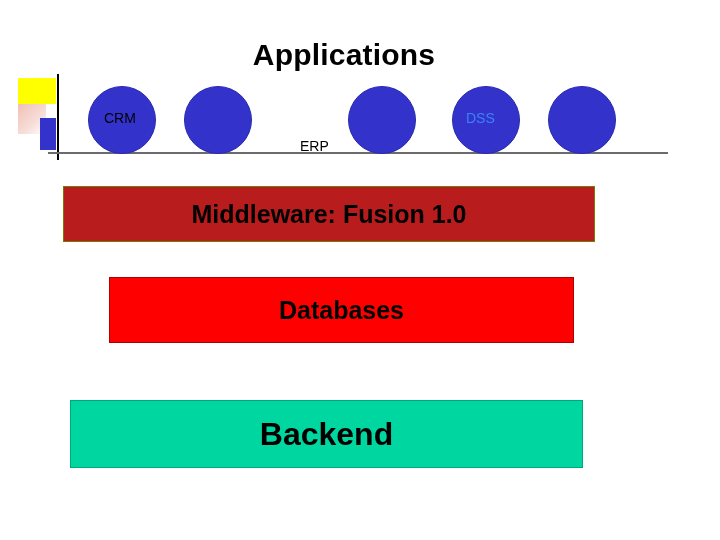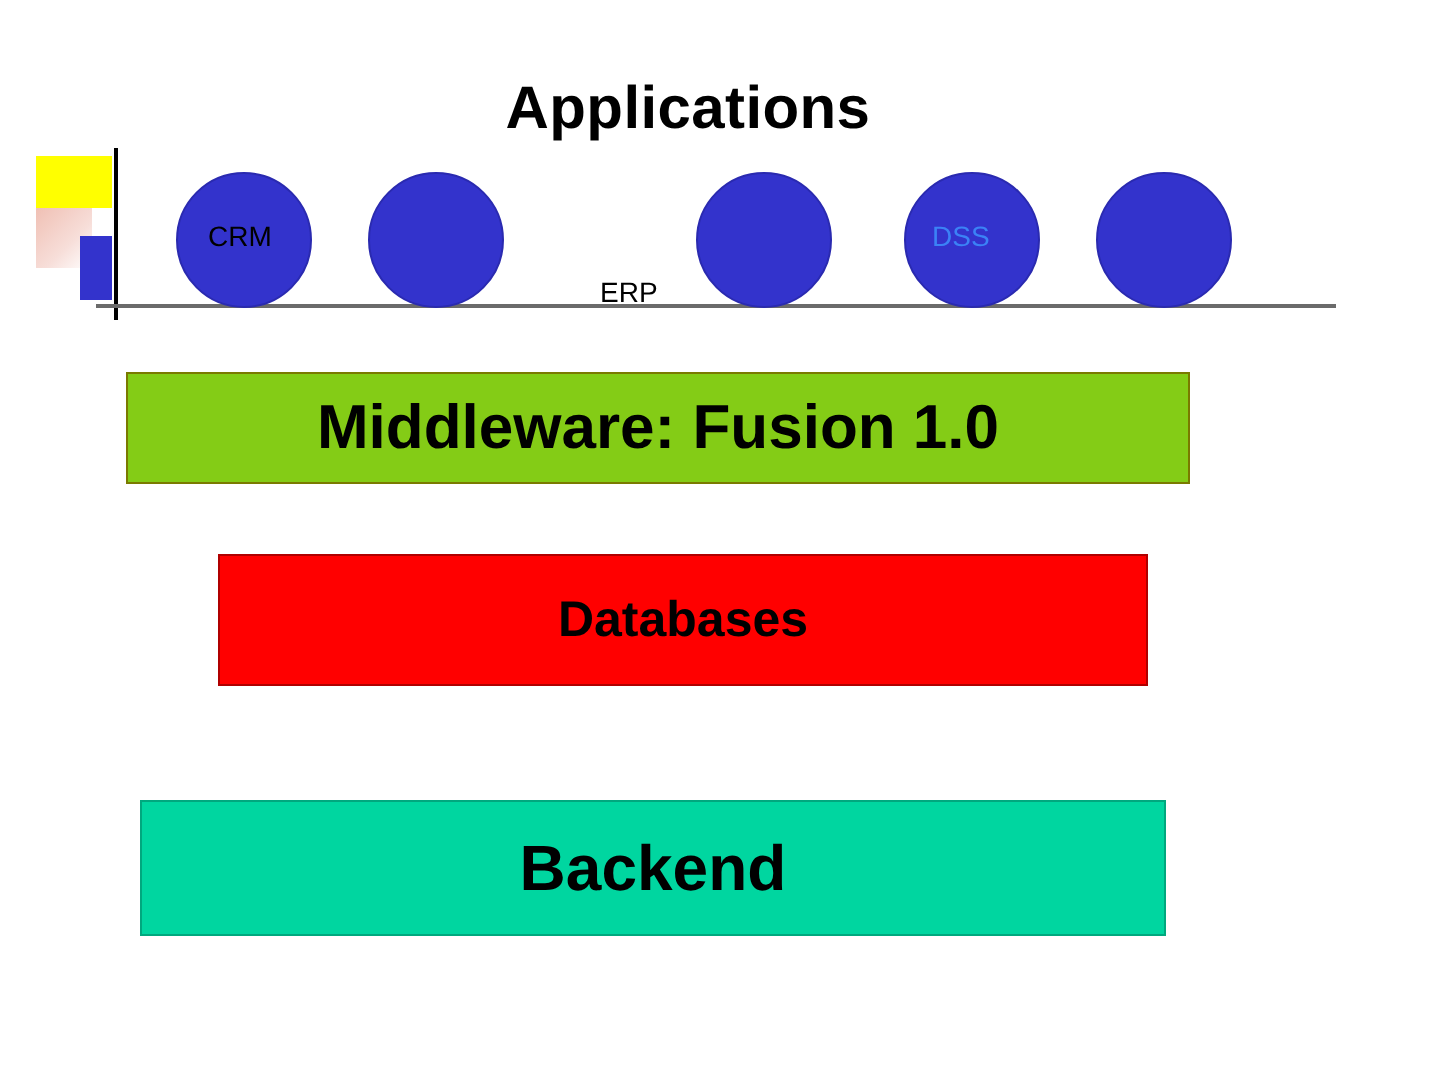--- a/index.html
+++ b/index.html
@@ -115,23 +115,23 @@
     justify-content: center;
     font-weight: bold;
     color: #000000;
     box-sizing: border-box;
   }
   #layer-middleware {
     left: 63px;
     top: 186px;
     width: 532px;
     height: 56px;
-    background: #84cc16;
+    background: #b91c1c;
     border: 1px solid #7a7a00;
-    font-size: 31px;
+    font-size: 25px;
   }
   #layer-databases {
     left: 85px;
     top: 277px;
     width: 465px;
     height: 66px;
     background: #ff0000;
     border: 1px solid #b00000;
     font-size: 25px;
     margin-left: 24px;

